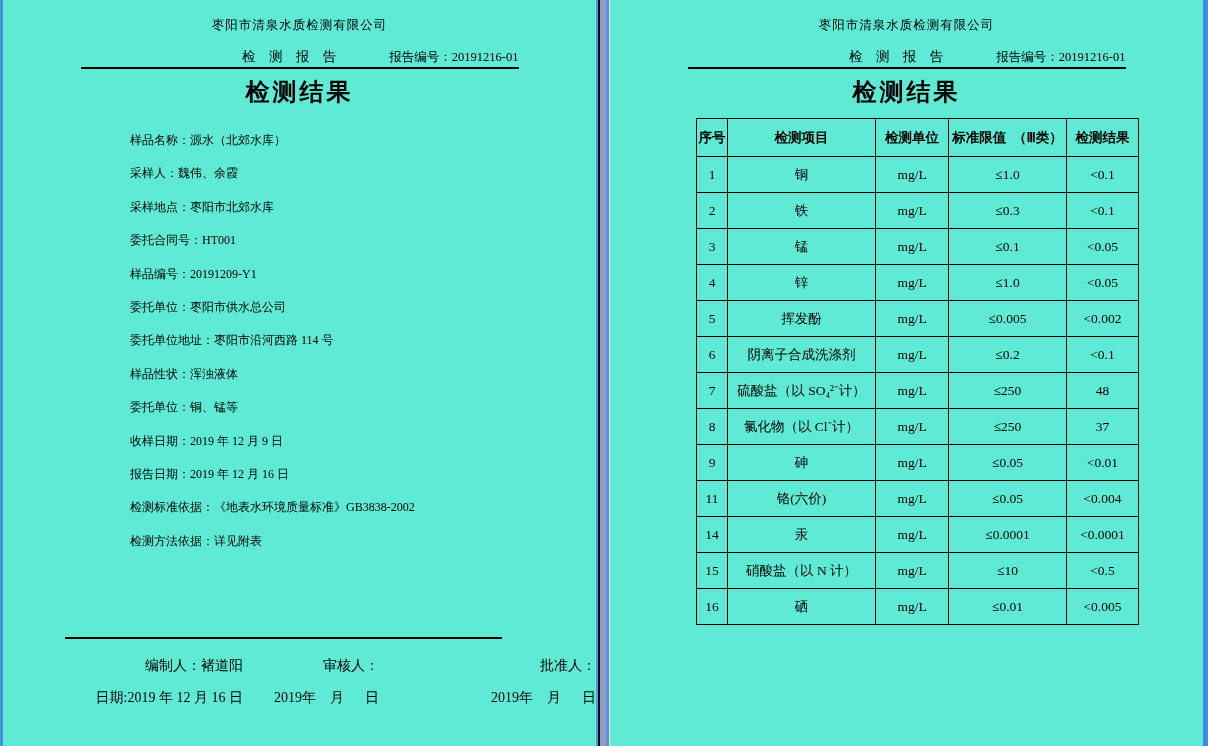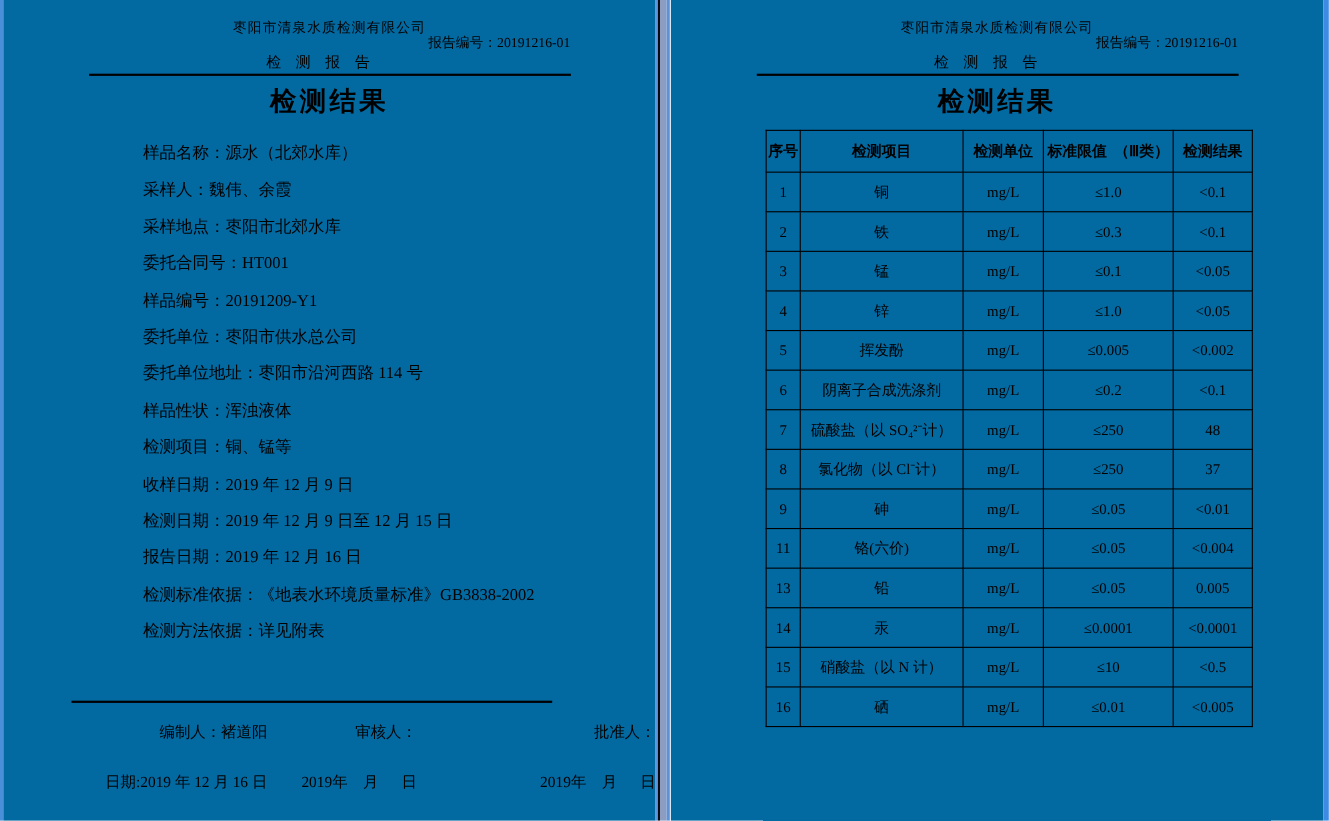--- a/index.html
+++ b/index.html
@@ -9,43 +9,43 @@
   .canvas { position:relative; width:1208px; height:746px; background:#fff; }
 
   
   .edge-left  { position:absolute; left:0; top:0; width:3px;  height:746px; background:#4a90d8; }
   .edge-right { position:absolute; right:0; top:0; width:5px; height:746px; background:#3e8be4; }
   .divider    { position:absolute; left:596px; top:0; width:14px; height:746px; display:flex; }
   .d1{width:2px;background:#5a96dc} .d2{width:2px;background:#0c0c10}
   .d3{width:6px;background:#8d9dc1} .d4{width:3px;background:#5d93d6} .d5{width:1px;background:#d8e6f6}
 
   
-  .page { position:absolute; top:0; width:593px; height:746px; background:#0369a1;font-family:Liberation Serif, serif; }
+  .page { position:absolute; top:0; width:593px; height:746px; background:#5eead4;font-family:Liberation Serif, serif; }
   .page-left  { left:3px; }
   .page-right { left:610px; }
 
   
   .company { text-align:center; font-size:12.5px; letter-spacing:1px; padding-top:17px; }
   .rule-row { position:relative; margin:13px auto 0; width:438px; height:20px;
               border-bottom:2px solid #000;text-align:right; }
   .doc-type { position:absolute; left:50%; transform:translateX(-58%); bottom:1px;
               font-size:13.5px; letter-spacing:5px; white-space:pre; }
-  .report-no { position:absolute; right:0; bottom:19px; font-size:12.5px; white-space:pre;margin-left:20px; }
+  .report-no { position:absolute; right:0; bottom:1px; font-size:12.5px; white-space:pre;margin-left:20px; }
   .doc-title { text-align:center; font-size:24px; font-weight:bold; letter-spacing:3px; margin-top:7px; }
 
   
   .fields { margin:16px 0 0 127px; }
-  .fields p { margin:0; height:33.4px; line-height:33.4px; font-size:15px; white-space:pre; }
+  .fields p { margin:0; height:33.4px; line-height:33.4px; font-size:12px; white-space:pre; }
 
   .sig-block { position:absolute; left:0; top:637px; width:100%;text-align:right; }
   .footer-line { margin-left:62px; width:437px; border-top:2px solid #000; }
   .sig-grid { display:grid; grid-template-columns:167px 136px auto; padding-left:73px;
               font-size:14px; white-space:pre; }
   .sig-grid.r1 { margin-top:18px; }
-  .sig-grid.r2 { margin-top:27px; }
+  .sig-grid.r2 { margin-top:14px; }
 
   
   .table-wrap { position:absolute; left:86px; top:118px; }
   table.results { border-collapse:collapse; table-layout:fixed; }
   .results th, .results td { border:1px solid #000; text-align:center; vertical-align:middle;
                              padding:0; overflow:hidden; }
   .results th { height:37px; font-size:13.5px; font-weight:bold; white-space:pre; }
   .results td { height:35px; font-size:13.5px; white-space:pre; }
   .c0{width:31px} .c1{width:148px} .c2{width:73px} .c3{width:118px} .c4{width:72px}
 </style>
@@ -76,25 +76,24 @@
         <p>委托合同号：HT001</p>
 
         <p>样品编号：20191209-Y1</p>
 
         <p>委托单位：枣阳市供水总公司</p>
 
         <p>委托单位地址：枣阳市沿河西路 114 号</p>
 
         <p>样品性状：浑浊液体</p>
 
-        <p>检测项目：铜、锰等</p>
+        <p>委托单位：铜、锰等</p>
 
         <p>收样日期：2019 年 12 月 9 日</p>
 
-        <p>检测日期：2019 年 12 月 9 日至 12 月 15 日</p>
 
         <p>报告日期：2019 年 12 月 16 日</p>
 
         <p>检测标准依据：《地表水环境质量标准》GB3838-2002</p>
 
         <p>检测方法依据：详见附表</p>
       </div>
 
     <div class="sig-block">
       <div class="footer-line"></div>
@@ -227,27 +226,20 @@
 
             <tr>
               <td>11</td>
               <td>铬(六价)</td>
               <td>mg/L</td>
               <td>≤0.05</td>
               <td>&lt;0.004</td>
             </tr>
 
 
-            <tr>
-              <td>13</td>
-              <td>铅</td>
-              <td>mg/L</td>
-              <td>≤0.05</td>
-              <td>0.005</td>
-            </tr>
 
             <tr>
               <td>14</td>
               <td>汞</td>
               <td>mg/L</td>
               <td>≤0.0001</td>
               <td>&lt;0.0001</td>
             </tr>
 
             <tr>

